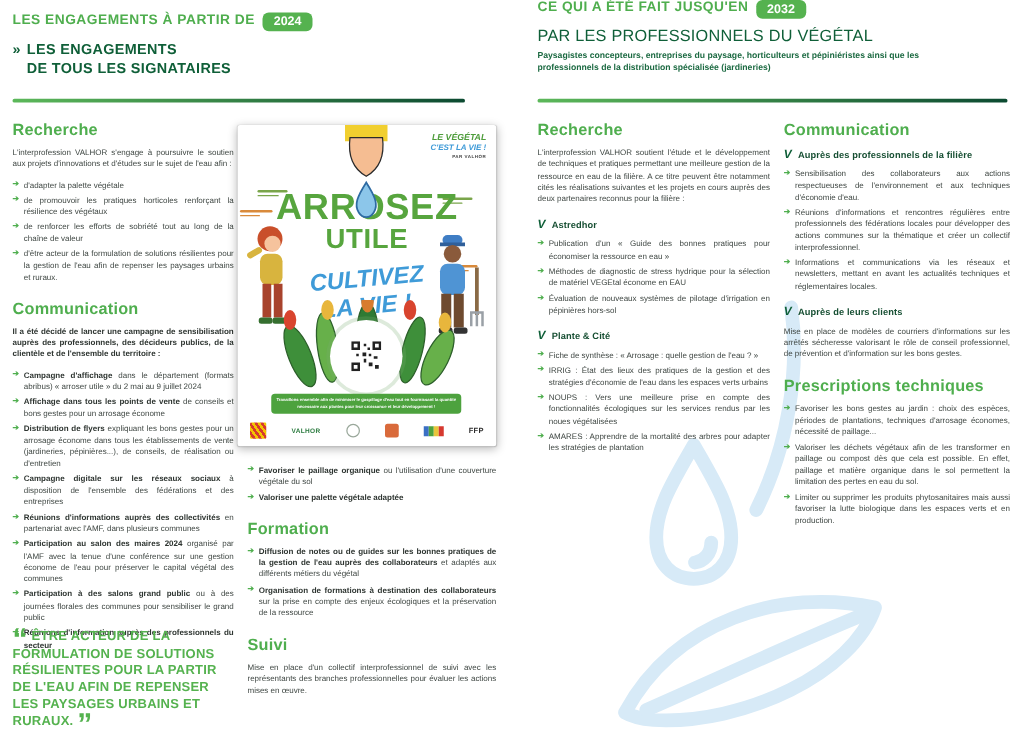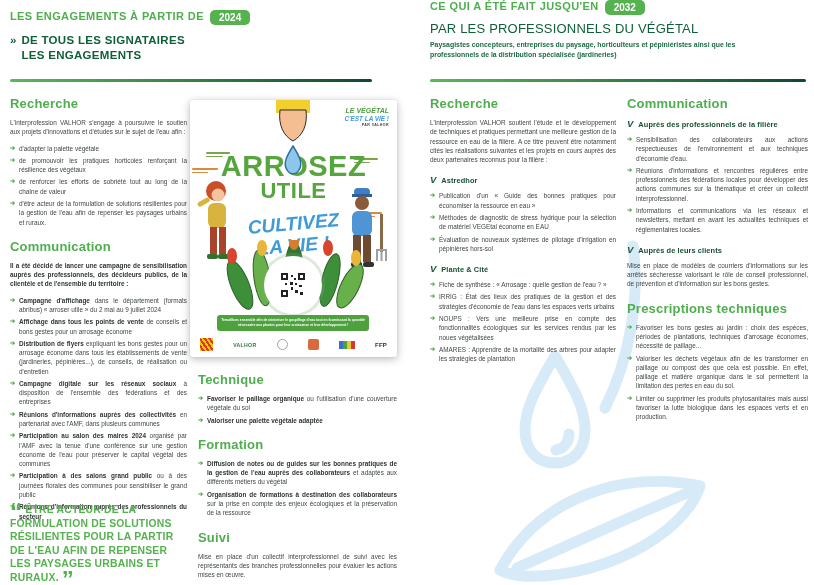--- a/index.html
+++ b/index.html
@@ -78,22 +78,22 @@
 </svg>
 
 <header class="abs z1" style="left:10px;top:10px;width:362px">
   <div class="kicker">
     <span class="k">LES ENGAGEMENTS À PARTIR DE</span>
     <span class="badge">2024</span>
   </div>
   <div class="lp-title">
     <span class="chev">»</span>
     <div class="lines">
+      <div>LES ENGAGEMENTS</div>
       <div>DE TOUS LES SIGNATAIRES</div>
-      <div>LES ENGAGEMENTS</div>
     </div>
   </div>
 </header>
 <div class="abs rule z1" style="left:10px;top:79px;width:362px"></div>
 
 <section class="abs z1" style="left:10px;top:96px;width:177px">
   <h3 class="sec-h">Recherche</h3>
   <p class="intro">L'interprofession VALHOR s'engage à poursuivre le soutien aux projets d'innovations et d'études sur le sujet de l'eau afin :</p>
   <ul class="arrows">
     <li><span class="ar">➔</span><span>d'adapter la palette végétale</span></li>
@@ -231,21 +231,20 @@
         <i></i>
         <i></i>
         <i></i>
         <i></i>
       </span>
     <span class="lg-ffp">FFP</span>
   </div>
 </figure>
 
 <section class="abs z1" style="left:198px;top:372px;width:199px">
-  <h3 class="sec-h">Technique</h3>
   <ul class="arrows">
     <li><span class="ar">➔</span><span class="b">Favoriser le paillage organique</span><span> ou l'utilisation d'une couverture végétale du sol</span></li>
     <li><span class="ar">➔</span><span class="b">Valoriser une palette végétale adaptée</span><span></span></li>
   </ul>
 
   <h3 class="sec-h mt">Formation</h3>
   <ul class="arrows">
     <li><span class="ar">➔</span><span class="b">Diffusion de notes ou de guides sur les bonnes pratiques de la gestion de l'eau auprès des collaborateurs</span><span> et adaptés aux différents métiers du végétal</span></li>
     <li><span class="ar">➔</span><span class="b">Organisation de formations à destination des collaborateurs</span><span> sur la prise en compte des enjeux écologiques et la préservation de la ressource</span></li>
   </ul>

